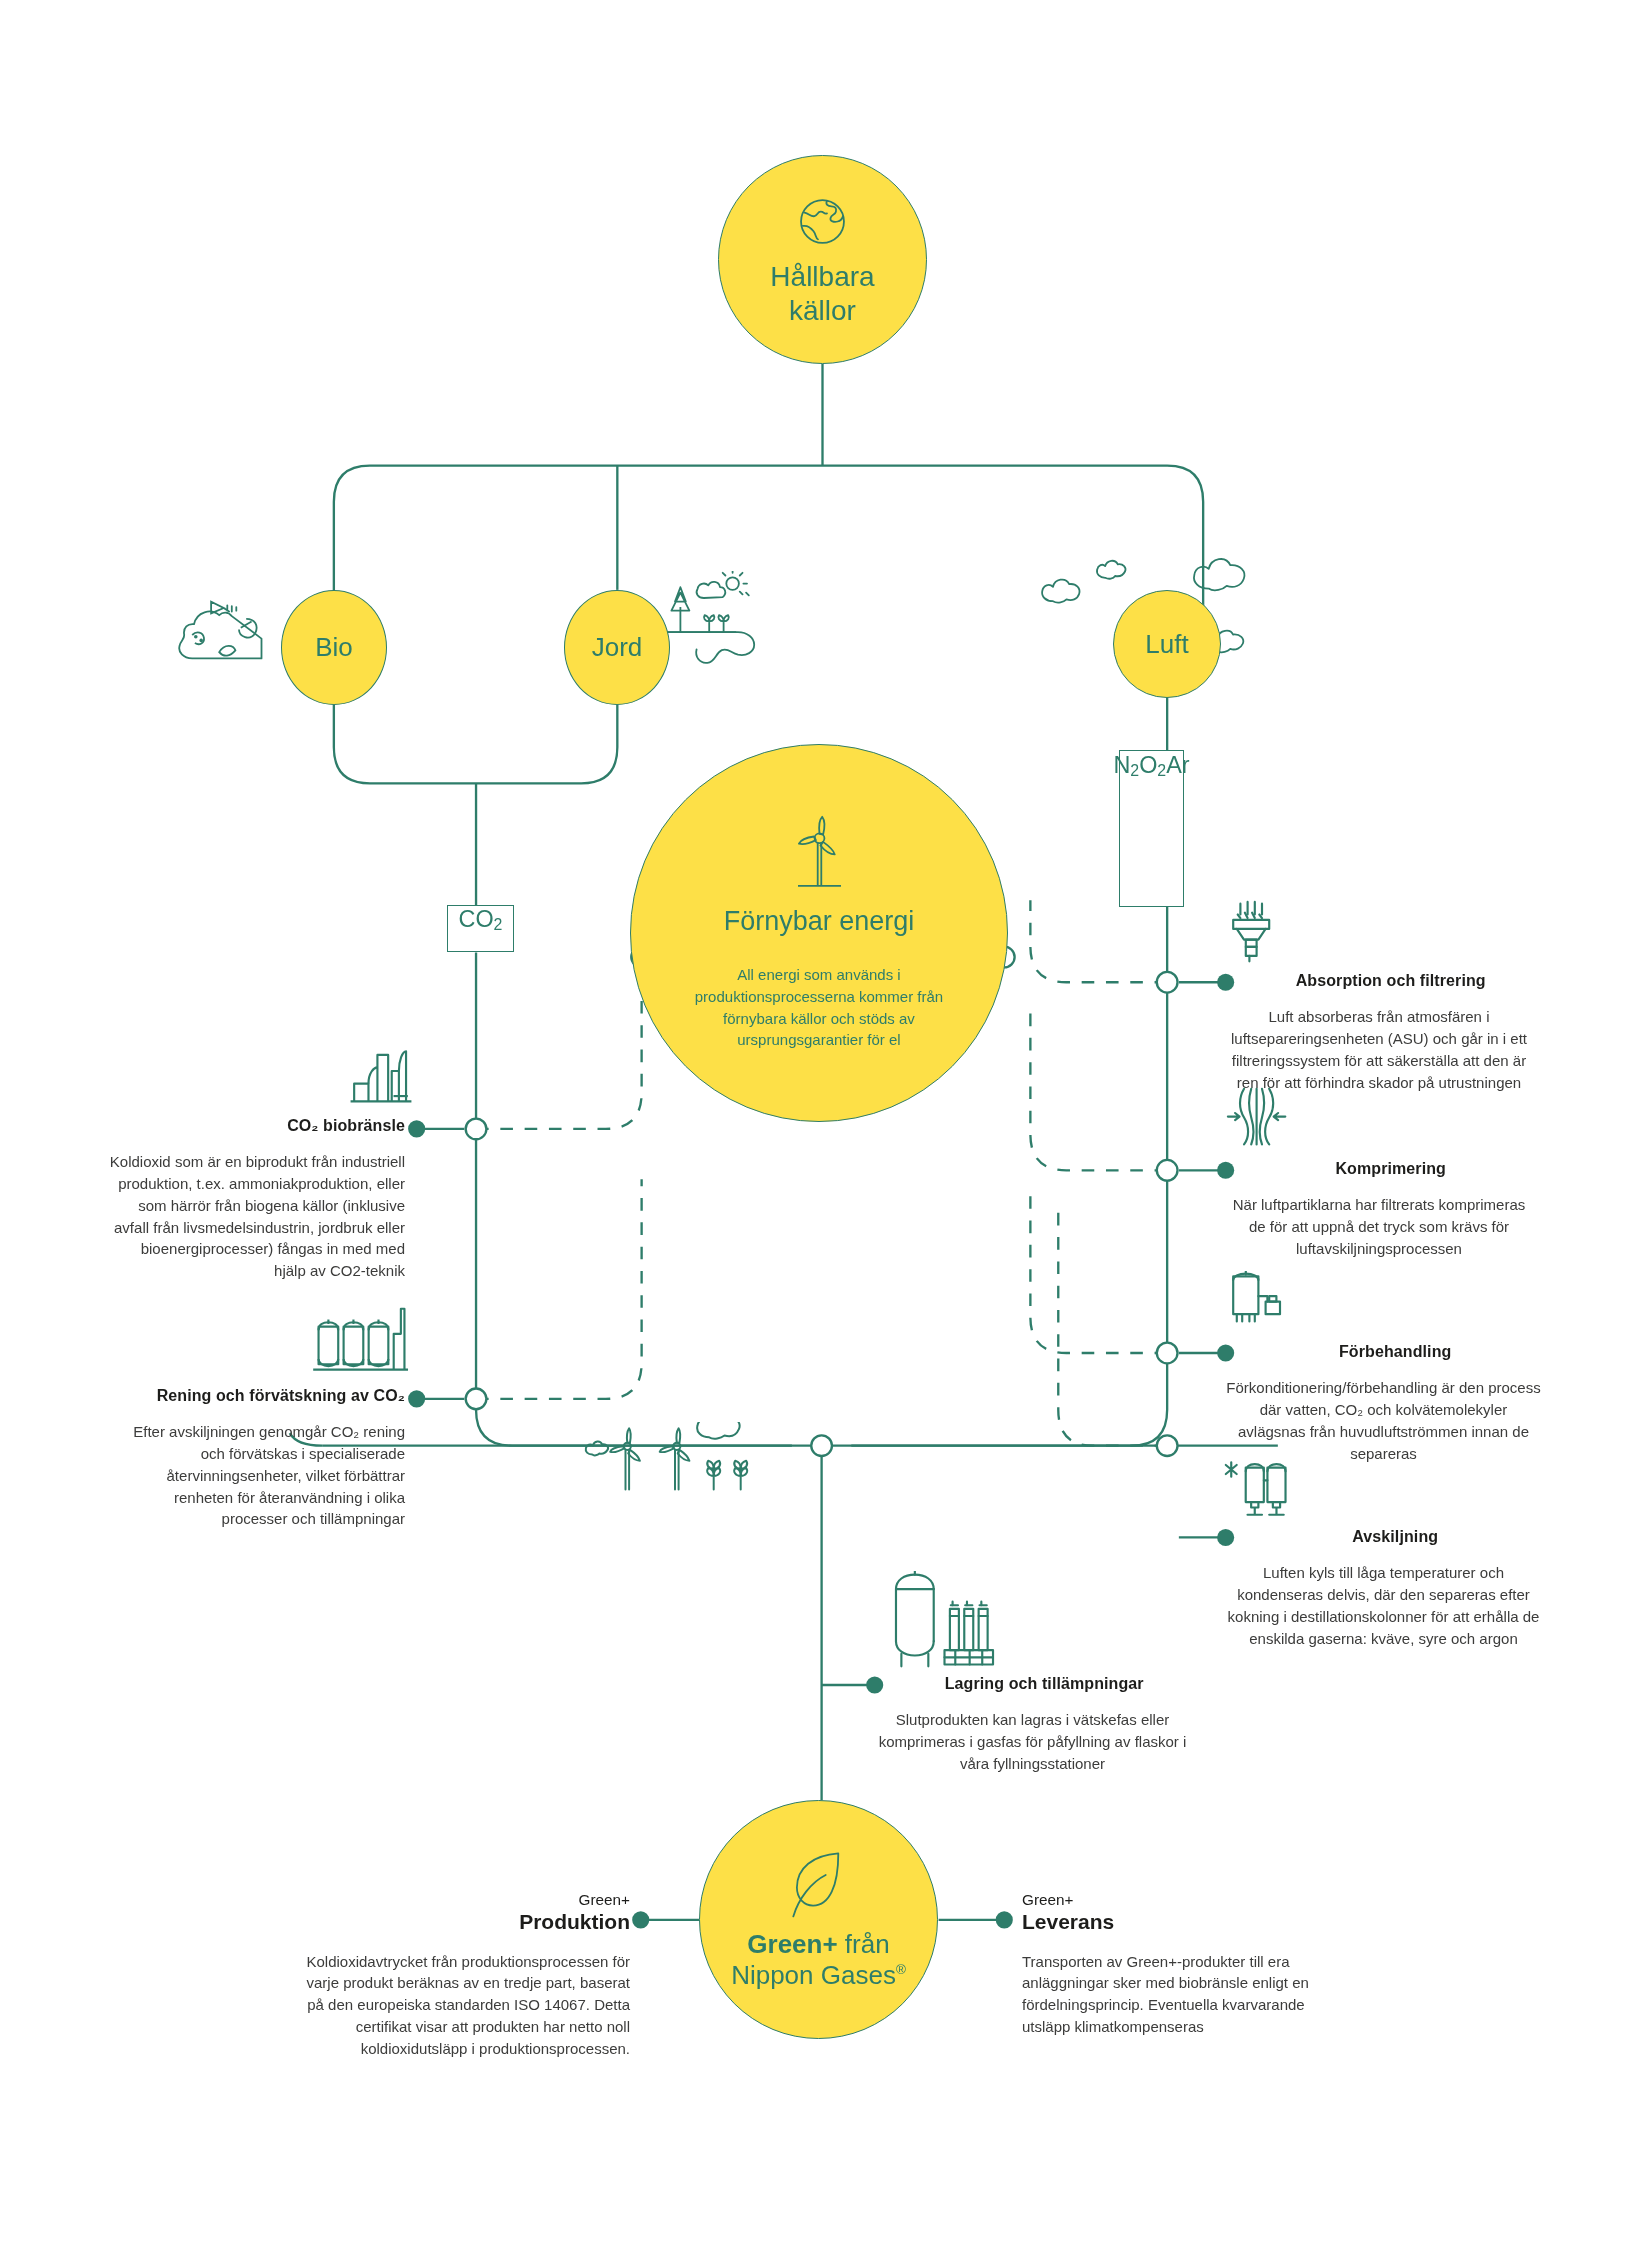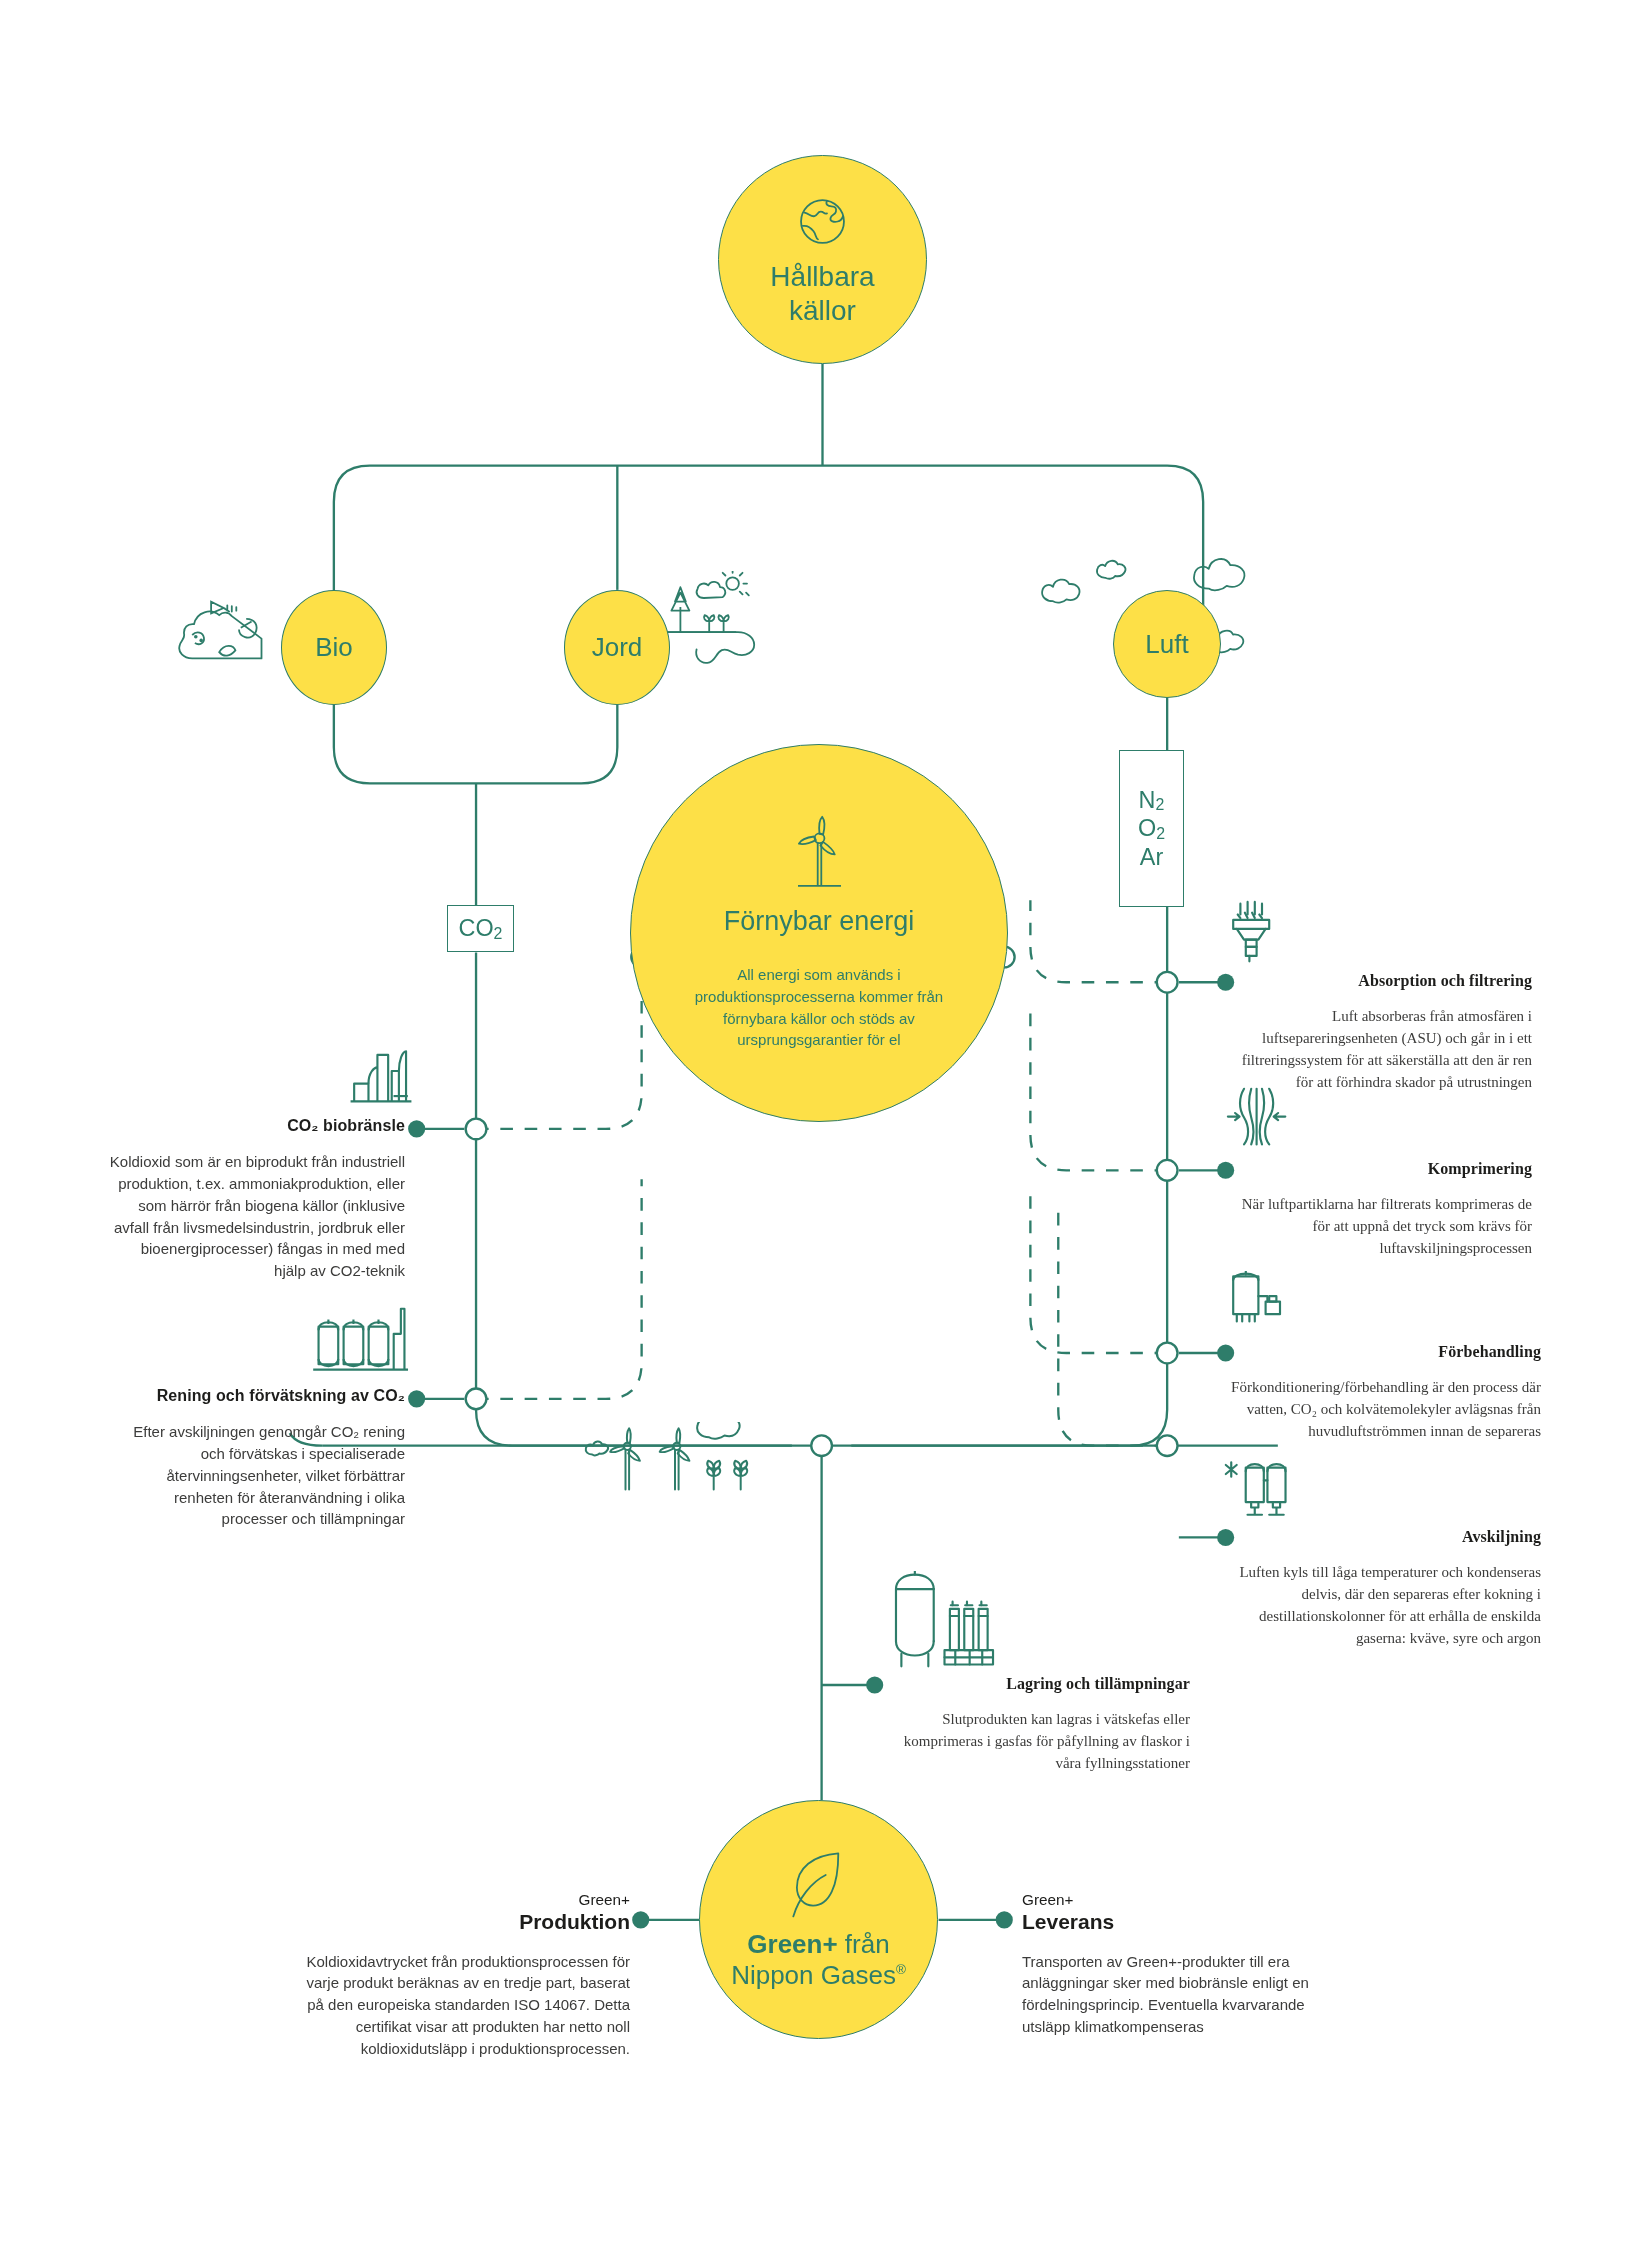--- a/index.html
+++ b/index.html
@@ -25,21 +25,21 @@
     color:#1d1d1b;
     line-height:1.25;
     letter-spacing:0.1px;
   }
   .block .body{
     font-size:15px;
     color:#3c3c3b;
     line-height:1.45;
     margin-top:15.3px;
   }
-  .block.right .title,.block.right .body{text-align:right;font-family:Liberation Serif, serif;}
+  .block.right .title,.block.right .body{text-align:center;}
   .block.left  .title,.block.left  .body{text-align:right;}
 
   
   .circle{
     position:absolute;
     border-radius:50%;
     box-sizing:border-box;
     display:flex;
     flex-direction:column;
     align-items:center;
@@ -81,21 +81,21 @@
 
   
   .tag{
     position:absolute;
     box-sizing:border-box;
     border:1.8px solid #2e7d6a;
     background:#ffffff;
     color:#2e7d6a;
     display:flex;
     justify-content:center;
-    flex-direction:column;
+    flex-direction:row;
     text-align:center;
   }
   #tag-co2{left:447px;top:905px;width:67px;height:47px;font-size:23.4px;}
   #tag-asu{left:1119px;top:750px;width:65px;height:157px;font-size:23.4px;line-height:1.22;}
   .tag sub{font-size:0.68em;vertical-align:baseline;position:relative;top:2.7px;}
 
   
   .icon{position:absolute;}
 
   

